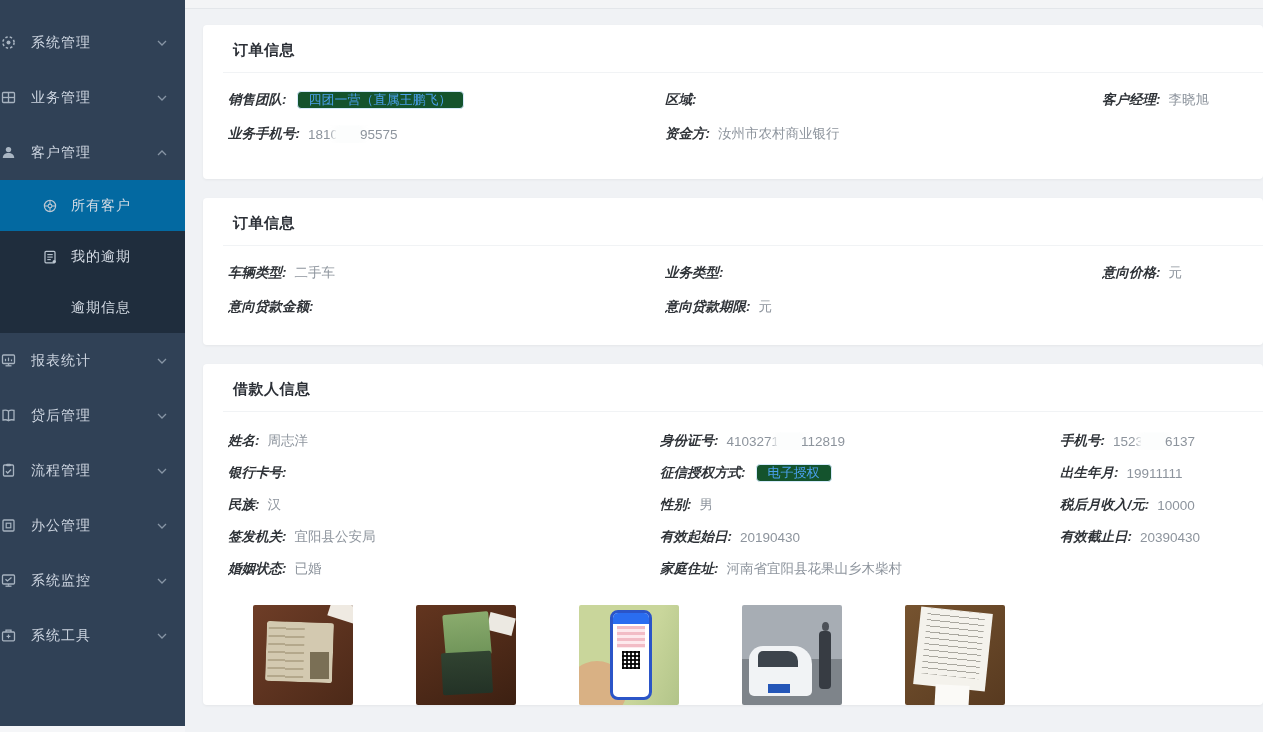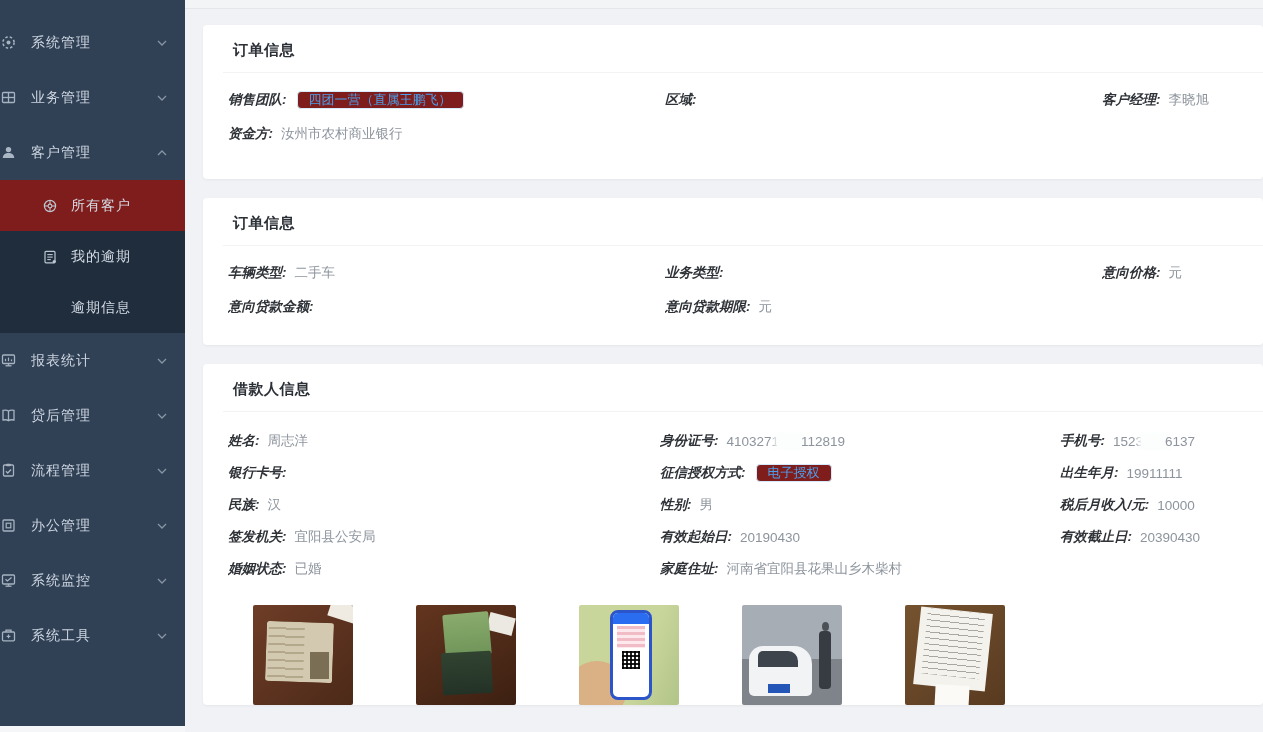--- a/index.html
+++ b/index.html
@@ -14,21 +14,21 @@
   
   .sidebar { position:absolute; left:0; top:0; width:185px; height:726px; background:#304156; z-index:5; }
   .sidebar-bottom-strip { position:absolute; left:0; top:726px; width:185px; height:6px; background:#f5f6f8; z-index:5; }
   .menu { padding-top:15px; }
   .menu-item { height:55px; display:flex; align-items:center; padding:0 18px 0 0; color:#cdd5e0; font-size:14px; cursor:pointer; }
   .menu-item .mi-icon { width:20px; margin-right:11px; display:flex; align-items:center; }
   .menu-item .mi-label { flex:1; letter-spacing:1px; }
   .menu-item .chev { display:flex; }
   .submenu { background:#1f2d3d; }
   .submenu-item { height:51px; display:flex; align-items:center; padding-left:42px; color:#d4dbe4; font-size:14px; cursor:pointer; }
-  .submenu-item.active { background:#7f1d1d; }
+  .submenu-item.active { background:#0369a1; }
   .submenu-item .mi-icon { width:19px; margin-right:10px; display:flex; align-items:center; }
   .submenu-item.indent { padding-left:71px; }
   .submenu-item .mi-label { letter-spacing:1px; }
 
   
   .content { position:absolute; left:185px; top:0; right:0; bottom:0; background:#f0f2f5; }
   .topstrip { height:9px; background:#f3f4f6; border-bottom:1px solid #e3e6ea; }
   .tabbar { margin-left:18px; height:43px; background:#fdfdfe; border-bottom:1px solid #e7eaee; display:flex; }
   .tab { width:96px; text-align:center; line-height:43px; font-size:14px; color:#667080; cursor:pointer; }
   .tab.active { background:#2296f3; color:#ffffff; }
@@ -38,21 +38,21 @@
   .card + .card { margin-top:19px; }
   .card-title { font-size:15px; font-weight:bold; color:#2b2f36; padding:16px 0 12px 30px; letter-spacing:0.5px; }
   .card-divider { height:1px; background:#f1f3f5; margin-left:20px; }
 
   .frows { padding:10px 0 0 0; }
   .frow { display:grid; grid-template-columns:437px 437px 1fr; padding-left:25px; align-items:center; height:34px; }
   .card-b .frow { grid-template-columns:432px 400px 1fr; height:32px; }
   .fld { display:flex; align-items:center; font-size:13.5px; white-space:nowrap; overflow:hidden; }
   .lbl { font-weight:bold; color:#2f3338;font-style:italic; }
   .val { color:#8d949d; margin-left:8px; }
-  .tag { background:#7f1d1d; border:1px solid #d5eafc; color:#4aa0ec; border-radius:4px; padding:1px 11px; font-size:13px; margin-left:10px; line-height:1.15; }
+  .tag { background:#14532d; border:1px solid #d5eafc; color:#4aa0ec; border-radius:4px; padding:1px 11px; font-size:13px; margin-left:10px; line-height:1.15; }
   .smudge { display:inline-block; width:26px; height:15px; background:#fcfdfd; border-radius:2px;
             box-shadow:0 0 5px 3px rgba(252,253,253,0.95); margin:0 -2px; vertical-align:-3px; }
   .pad1 { padding-bottom:28px; }
   .pad2 { padding-bottom:21px; }
 
   
   .photos { display:flex; gap:63px; padding-left:50px; margin-top:20px; }
   .photo-wrap { width:100px; flex:0 0 auto; }
   .photo { position:relative; width:100px; height:100px; border-radius:2px; overflow:hidden; cursor:pointer; }
 
@@ -295,20 +295,24 @@
             <span class="lbl">区域:</span>
             <span class="val"></span>
           </div>
           <div class="fld">
             <span class="lbl">客户经理:</span>
             <span class="val">李晓旭</span>
           </div>
         </div>
         <div class="frow">
           <div class="fld">
+            <span class="lbl">业务手机号:</span>
+            <span class="val"><span>1810</span><span class="smudge"></span><span>95575</span></span>
+          </div>
+          <div class="fld">
             <span class="lbl">资金方:</span>
             <span class="val">汝州市农村商业银行</span>
           </div>
           <div class="fld"></div>
         </div>
       </div>
     </section>
 
     <section class="card">
       <h2 class="card-title">订单信息</h2>

